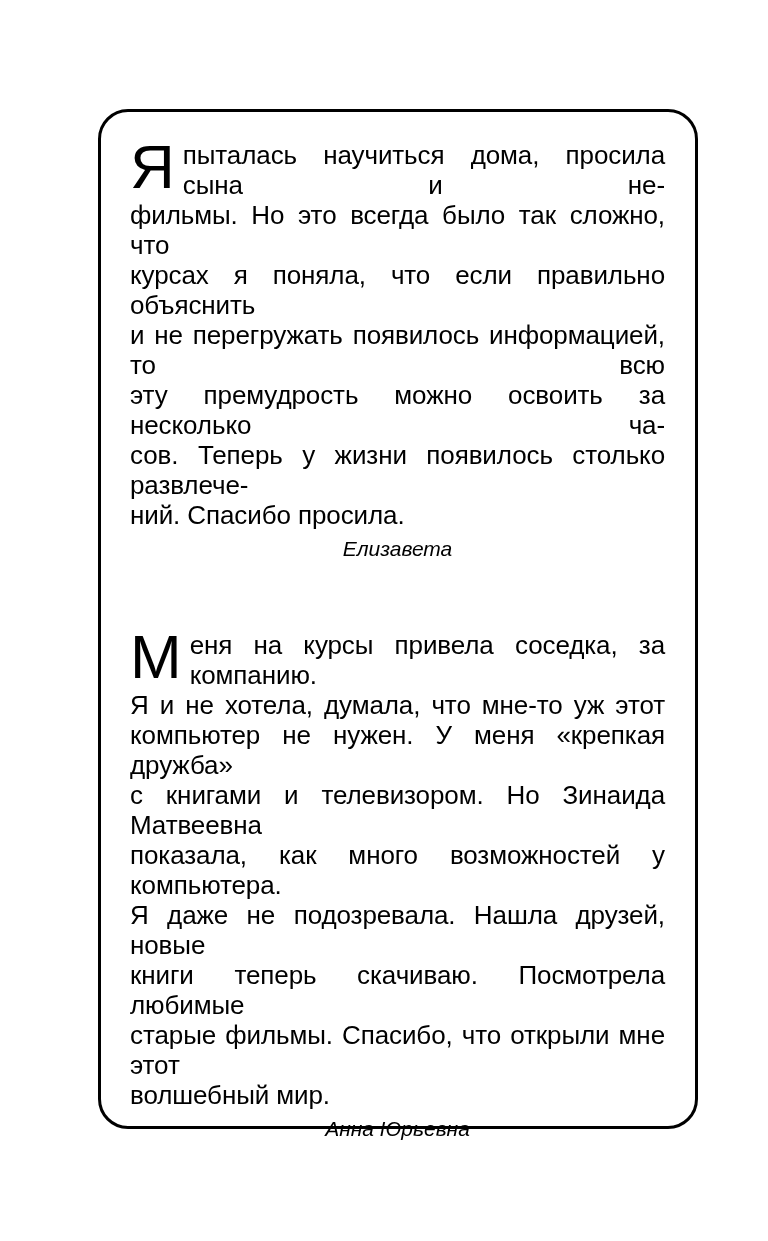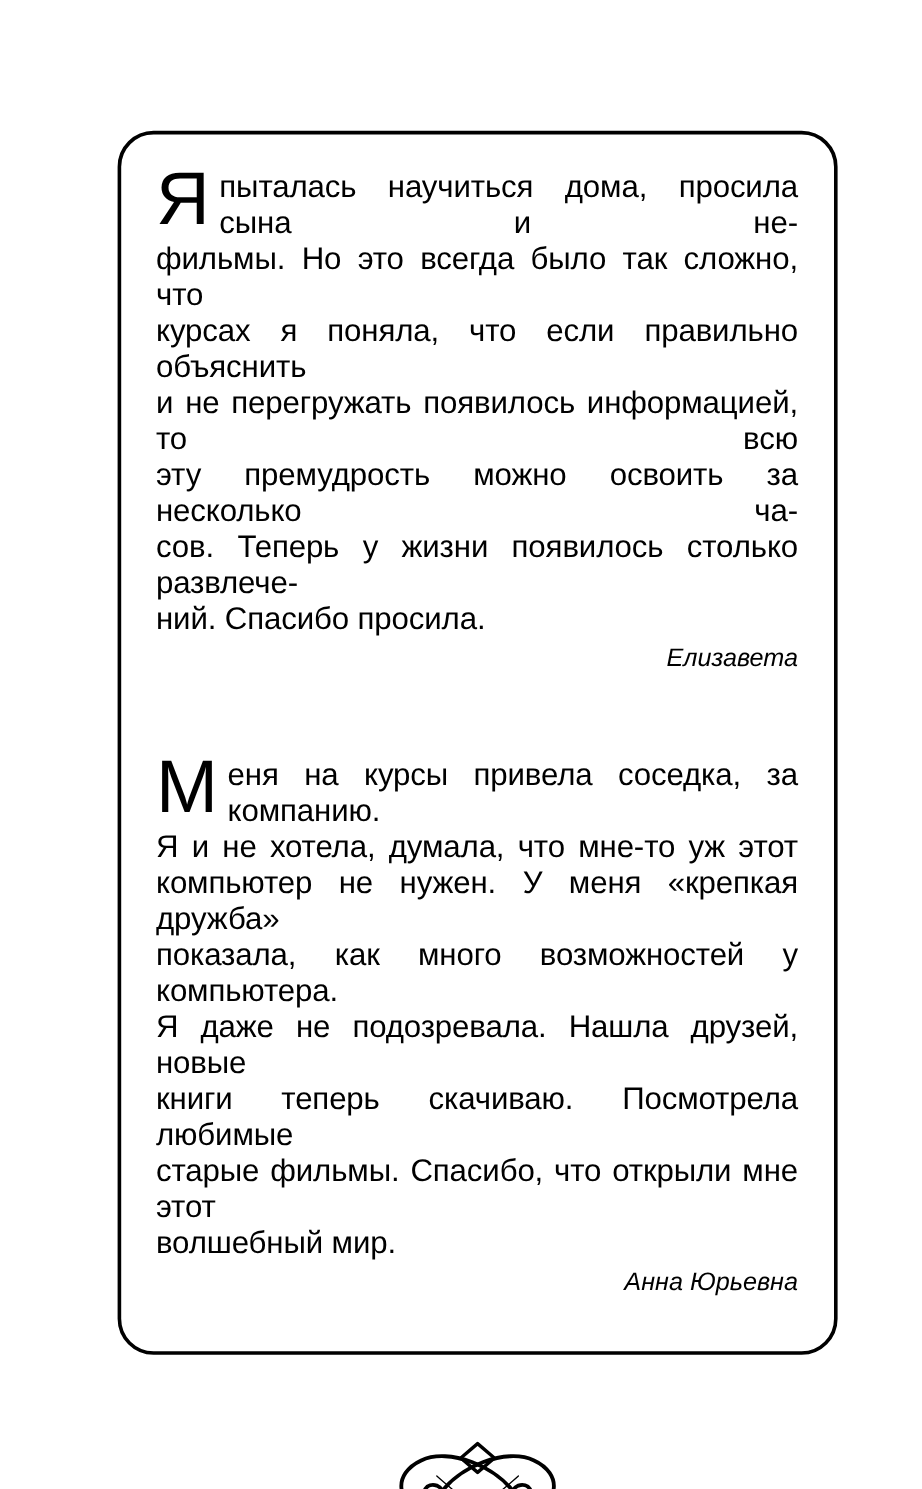--- a/index.html
+++ b/index.html
@@ -38,21 +38,21 @@
     text-align-last: justify;
     letter-spacing: -0.1px;
   }
   .line.last {
     text-align-last: left;
   }
   .signature {
     font-style: italic;
     font-size: 21px;
     line-height: 30px;
-    text-align: right;
+    text-align: center;
     margin-top: 4px;
   }
   .ornament-wrap {
     margin-top: 116px;
     text-align: center;
   }
   .ornament-wrap svg { display: inline-block; }
 </style>
 </head>
 <body>
@@ -69,20 +69,21 @@
     <div class="line">сов. Теперь у жизни появилось столько развлече-</div>
     <div class="line last">ний. Спасибо просила.</div>
     <div class="signature">Елизавета</div>
   </div>
 
   <div class="testimonial t2">
     <span class="dropcap">М</span>
     <div class="line">еня на курсы привела соседка, за компанию.</div>
     <div class="line">Я и не хотела, думала, что мне-то уж этот</div>
     <div class="line">компьютер не нужен. У меня «крепкая дружба»</div>
+    <div class="line">с книгами и телевизором. Но Зинаида Матвеевна</div>
     <div class="line">показала, как много возможностей у компьютера.</div>
     <div class="line">Я даже не подозревала. Нашла друзей, новые</div>
     <div class="line">книги теперь скачиваю. Посмотрела любимые</div>
     <div class="line">старые фильмы. Спасибо, что открыли мне этот</div>
     <div class="line last">волшебный мир.</div>
     <div class="signature">Анна Юрьевна</div>
   </div>
 
   <div class="ornament-wrap">
     <svg viewBox="0 0 160 110" width="160" height="110" aria-hidden="true">

